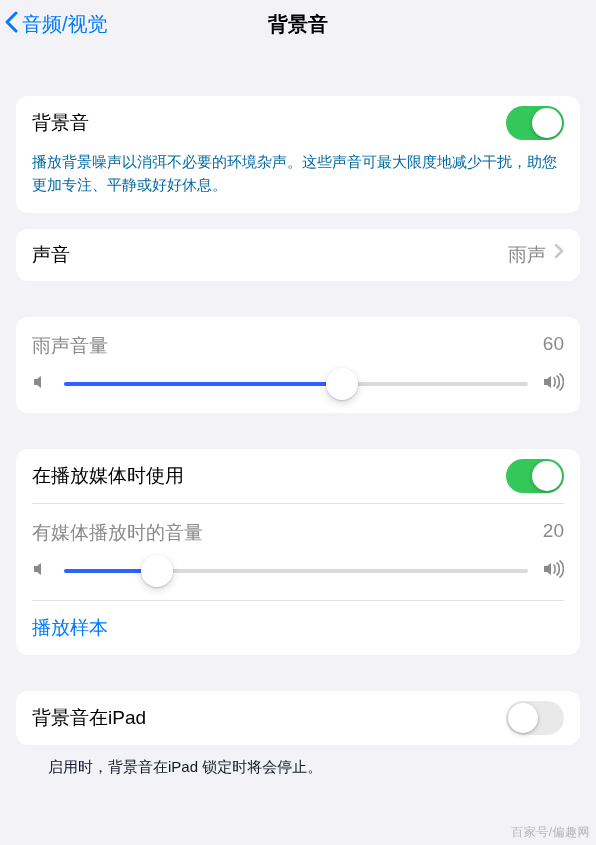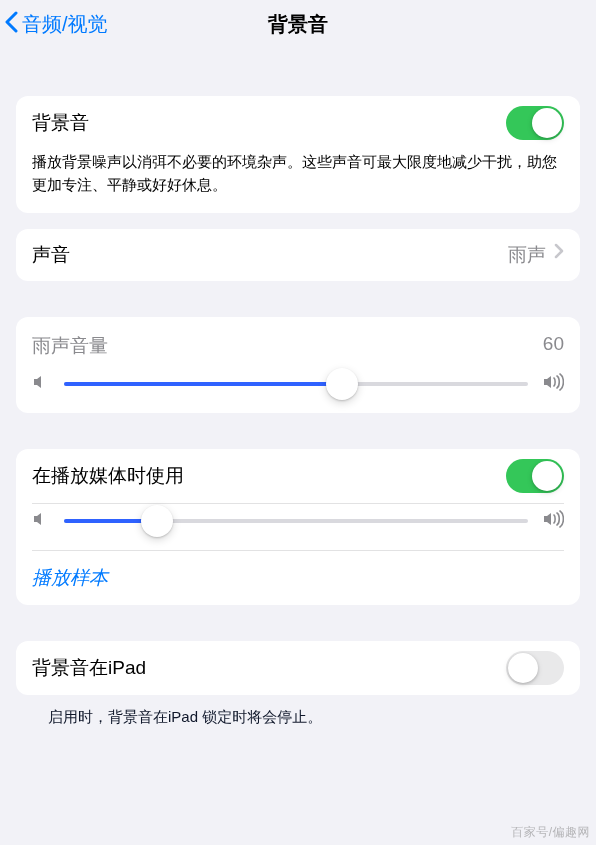--- a/index.html
+++ b/index.html
@@ -65,21 +65,21 @@
     }
     .row-value {
       font-size: 19px;
       color: #8a8a8e;
       display: flex;
       align-items: flex-start;
       gap: 8px;
     }
     .desc {
       font-size: 15px;
-      color: #000000;
+      color: #0369a1;
       line-height: 1.55;
       padding: 0 0 16px 0;
     }
     .footer-desc {
       font-size: 15px;
       color: #0f172a;
       line-height: 1.55;
       padding: 10px 32px 0 32px;
     }
     .toggle {
@@ -142,21 +142,20 @@
     .vol-head {
       display: flex;
       justify-content: space-between;
       padding: 16px 0 8px 0;
     }
     .link {
       color: #007aff;
       font-size: 19px;
       padding: 14px 0;
       display: block;
-      font-style: italic;
     }
     .chevron-back { display: inline-block; }
     .chevron-forward { color: #c7c7cc; }
     .spk-icon { color: #8a8a8e; flex-shrink: 0; }
     .watermark {
       position: absolute;
       right: 6px;
       bottom: 4px;
       font-size: 12px;
       color: rgba(120,120,120,0.5);
@@ -231,20 +230,24 @@
   </div>
 
   <div class="group">
     <div class="row">
       <span class="row-label">在播放媒体时使用</span>
       <div class="toggle on">
           <div class="knob"></div>
         </div>
     </div>
     <div class="row-sep"></div>
+    <div class="vol-head">
+      <span class="row-sublabel">有媒体播放时的音量</span>
+      <span class="row-sublabel">20</span>
+    </div>
     <div class="slider-row">
       <span class="spk-icon">
         <svg width="18" height="18" viewBox="0 0 18 18">
             <path d="M2 6h3l4-3v12l-4-3H2z" fill="#8a8a8e"></path>
           </svg>
       </span>
       <div class="slider-track">
         <div class="slider-bg"></div>
         <div class="slider-fill" style="width:20%"></div>
         <div class="slider-thumb" style="left:20%"></div>

